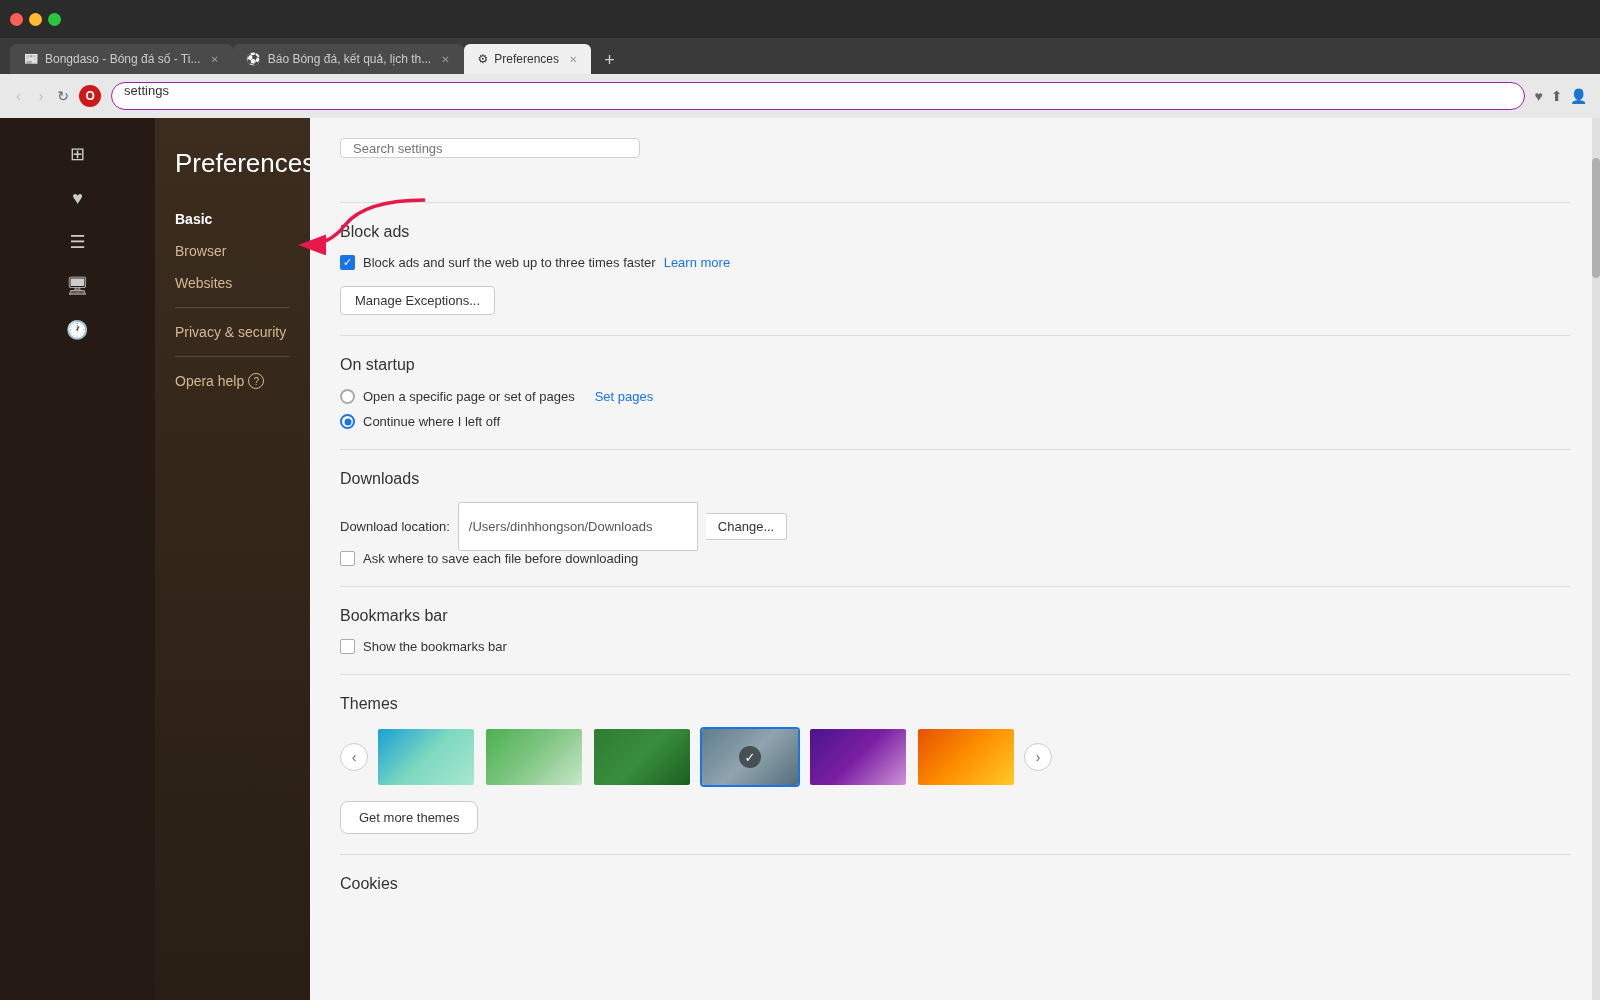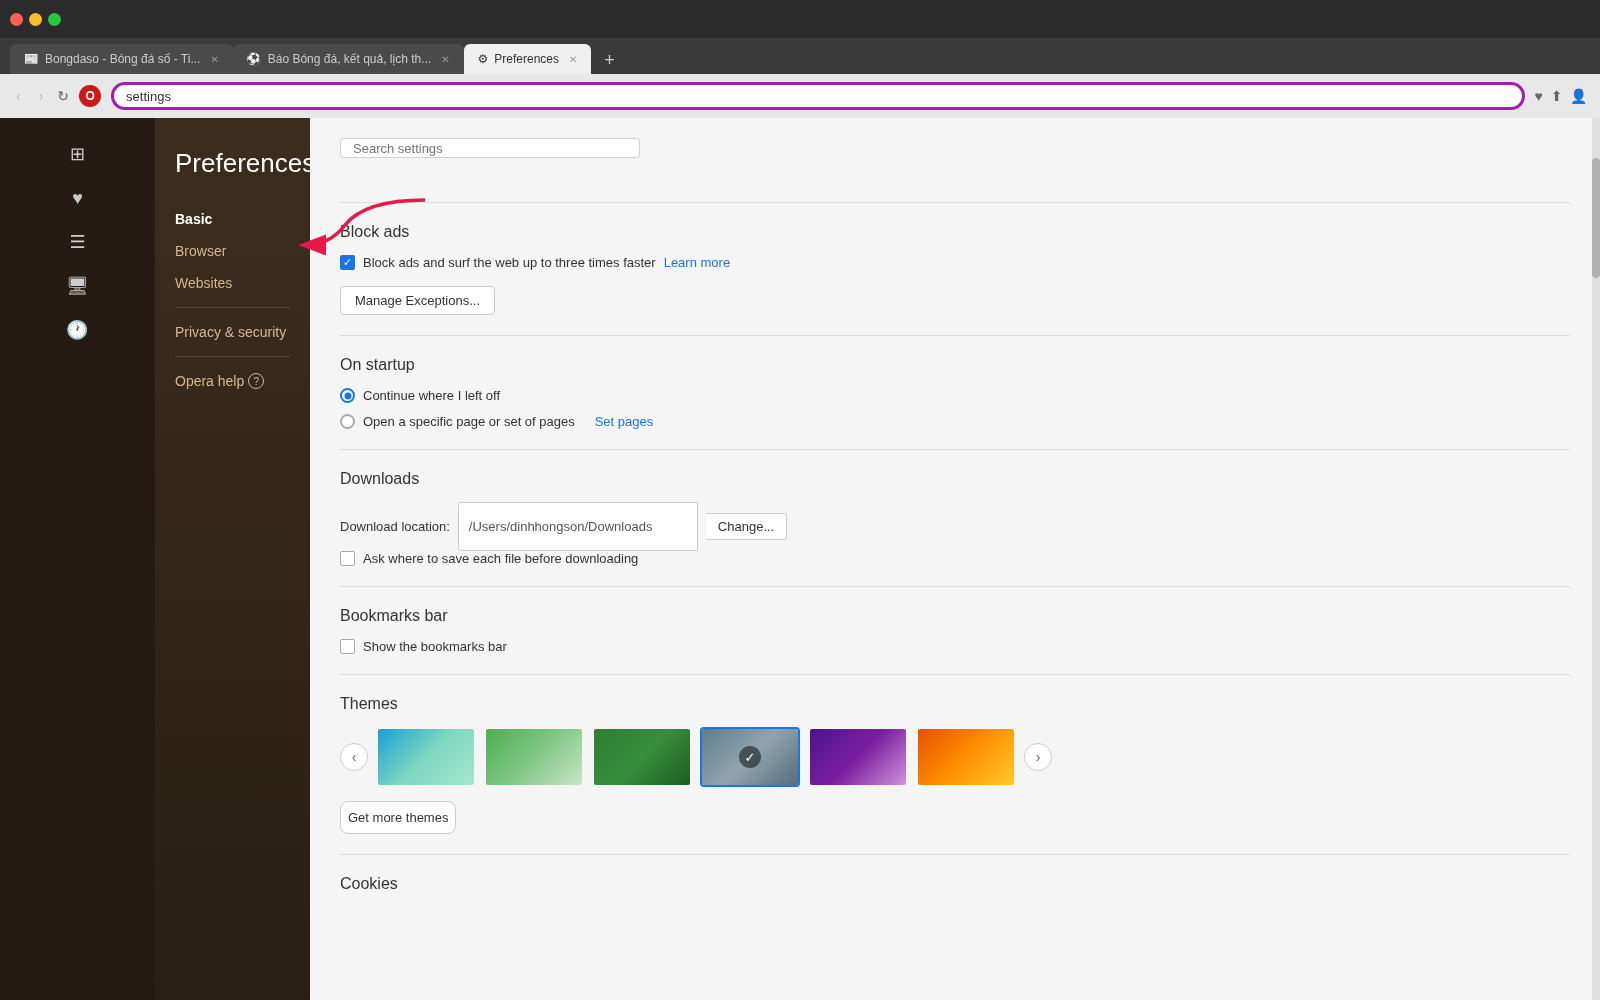--- a/index.html
+++ b/index.html
@@ -66,26 +66,26 @@
     .opera-logo {
       width: 22px; height: 22px;
       background: #cc1a1a;
       border-radius: 50%;
       display: flex; align-items: center; justify-content: center;
       color: white; font-weight: bold; font-size: 12px;
     }
     .url-bar {
       flex: 1;
       height: 28px;
-      border: 3px solid #a21caf;
+      border: 1px solid #a21caf;
       border-radius: 14px;
       padding: 0 12px;
       font-size: 13px;
       background: white;
-      display: flex; align-items: center;
+      display: flex; align-items: flex-start;
     }
     .url-text { color: #333; font-size: 13px; }
     .address-actions { display: flex; gap: 8px; align-items: center; color: #666; }
 
     
     .main-layout {
       display: flex;
       height: calc(1000px - 38px - 36px - 44px);
     }
 
@@ -326,21 +326,21 @@
       top: 50%; left: 50%;
       transform: translate(-50%,-50%);
       width: 22px; height: 22px;
       background: rgba(0,0,0,0.5);
       border-radius: 50%;
       display: flex; align-items: center; justify-content: center;
       color: white; font-size: 13px;
     }
 
     .get-themes-btn {
-      padding: 8px 7px;
+      padding: 8px 18px;
       border: 1px solid #ccc;
       border-radius: 8px;
       background: white;
       font-size: 13px;
       cursor: pointer;
       color: #333;
     }
 
     .scrollbar-track {
       position: absolute;
@@ -457,28 +457,28 @@
       </div>
       <button class="manage-btn">Manage Exceptions...</button>
     </div>
 
     <div class="section-divider"></div>
 
     
     <div>
       <div class="section-title">On startup</div>
       <div class="radio-row">
-        <div class="radio-btn selected"></div>
-        <span class="radio-label">Continue where I left off</span>
-      </div>
-      <div class="radio-row">
         <div class="radio-btn"></div>
         <span class="radio-label">Open a specific page or set of pages</span>
         <span>&nbsp;</span>
         <a class="set-pages-link">Set pages</a>
+      </div>
+      <div class="radio-row">
+        <div class="radio-btn selected"></div>
+        <span class="radio-label">Continue where I left off</span>
       </div>
     </div>
 
     <div class="section-divider"></div>
 
     
     <div>
       <div class="section-title">Downloads</div>
       <div class="download-row">
         <span class="dl-label">Download location:</span>

